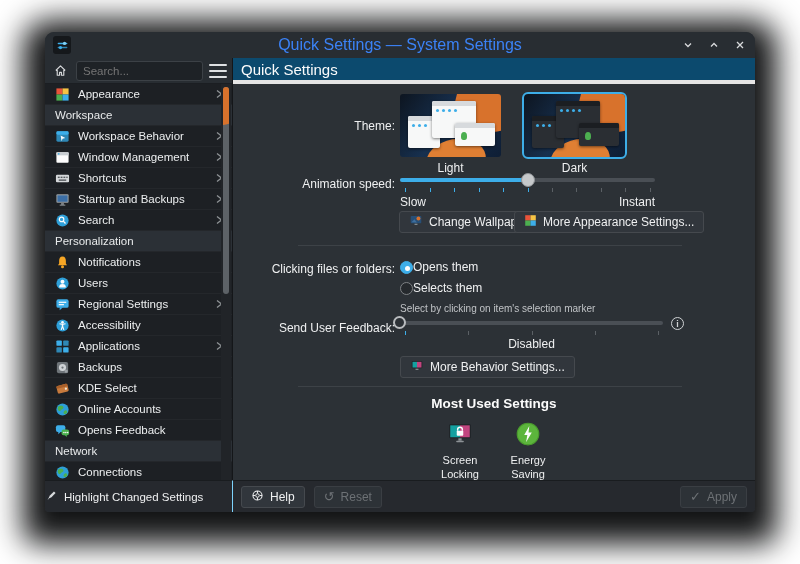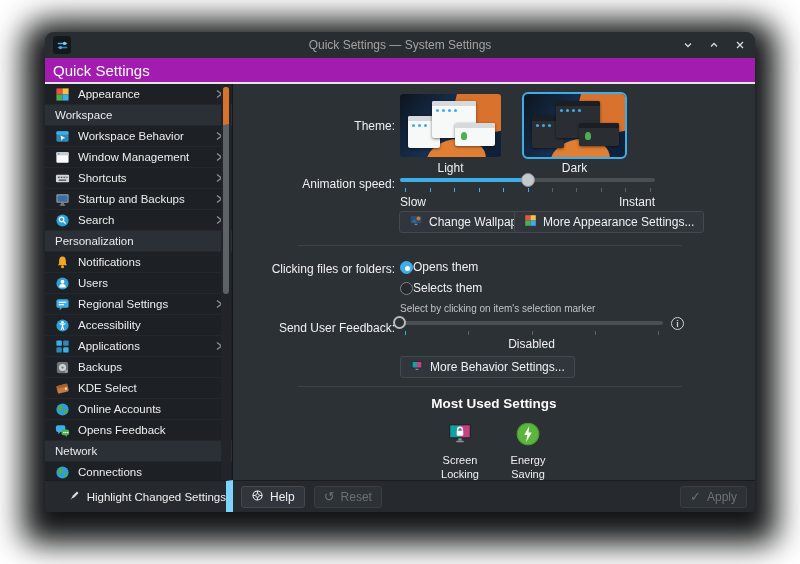--- a/index.html
+++ b/index.html
@@ -12,53 +12,53 @@
     background:#2c3136; border-radius:9px 9px 4px 4px;
     box-shadow:0 10px 30px 22px rgba(2,3,4,0.93);
     overflow:hidden; color:#eff0f1; font-size:12px;
   }
 
   
   .titlebar { position:absolute; left:0; top:0; width:100%; height:26px;
     background:#282d32; display:flex; align-items:center; padding:0 8px; }
   .app-icon { width:18px; height:18px; border-radius:3px; background:#15181b;
     display:flex; align-items:center; justify-content:center; }
-  .tb-title { position:absolute; left:0; right:0; text-align:center; font-size:12px; color:#a3a3a3; pointer-events:none; }
+  .tb-title { position:absolute; left:0; right:0; text-align:center; font-size:16px; color:#3b82f6; pointer-events:none; }
   .win-controls { margin-left:auto; display:flex; gap:12px; align-items:center; z-index:2; }
   .win-controls span { width:14px; height:14px; display:flex; align-items:center; justify-content:center; cursor:pointer; }
 
   
   .header-row { position:absolute; left:0; top:26px; width:100%; height:26px; display:flex; }
   .hdr-left { width:188px; height:100%; background:#282d32; border-bottom:1px solid #1b1e22;
     border-right:1px solid #141619; display:flex; align-items:center; padding:0 5px; gap:6px; }
   .home-btn { width:20px; height:20px; background:transparent; border:none; display:flex; align-items:center; justify-content:center; cursor:pointer; }
   .search-field { flex:1; height:20px; background:#1e2226; border:1px solid #3c4146; border-radius:3px;
     color:#9a9ea2; font-size:11.5px; padding:0 6px; font-family:"Liberation Sans",sans-serif; outline:none; min-width:0; }
   .hamburger { width:18px; height:14px; display:flex; flex-direction:column; justify-content:space-between; cursor:pointer; }
   .hamburger i { display:block; height:2px; background:#dfe1e3; border-radius:1px; }
-  .hdr-right { flex:1; height:100%; background:#a21caf; border-bottom:2px solid #e5e5e5;
+  .hdr-right { flex:1; height:100%; background:#0c4a6e; border-bottom:4px solid #e5e5e5;
     display:flex; align-items:center; padding-left:8px; }
   .page-title { font-size:15px; color:#fcfcfc; }
 
   
   .sidebar { position:absolute; left:0; top:52px; width:188px; height:396px;
     background:#1d2024; border-right:1px solid #141619; overflow:hidden; }
   .side-row { height:21px; display:flex; align-items:center; gap:8px; padding:0 8px 0 10px;
     border-bottom:1px solid #24272b; cursor:pointer; font-size:11.5px; color:#eceeef; background:#1d2024; }
   .side-row .lbl { flex:1; white-space:nowrap; overflow:hidden; }
   .side-header { height:21px; display:flex; align-items:center; padding:0 10px;
     background:#2b3036; border-bottom:1px solid #24272b; font-size:11.5px; color:#e8eaeb; }
   .ico { width:15px; height:15px; flex:0 0 15px; display:flex; align-items:center; justify-content:center; }
   .chev { width:10px; height:10px; flex:0 0 10px; }
   .side-scroll { position:absolute; right:1px; top:0; width:10px; height:100%; background:#212428; }
   .side-scroll .thumb { position:absolute; left:2px; top:3px; width:6px; height:207px; background:#5d6267; border-radius:3px; }
 
   .side-footer { position:absolute; left:0; top:448px; width:188px; height:32px;
-    background:#26292e; border-top:1px solid #191c1f; border-right:7px solid #7dd3fc;
-    display:flex; align-items:center; justify-content:flex-end; }
+    background:#26292e; border-top:1px solid #191c1f; border-right:1px solid #7dd3fc;
+    display:flex; align-items:center; justify-content:flex-start; }
   .flat-btn { background:transparent; border:none; color:#eff0f1; font-size:11.5px;
     display:flex; align-items:center; gap:6px; cursor:pointer; font-family:"Liberation Sans",sans-serif; }
 
   
   .content { position:absolute; left:188px; top:52px; width:522px; height:396px; background:#2c3136; }
   .abs { position:absolute; }
   .form-label { text-align:right; color:#eff0f1; font-size:12px; }
 
   .thumb { width:101px; height:63px; border-radius:3px; position:relative; overflow:hidden;
     background:linear-gradient(125deg,#0d1520 0%, #17304f 45%, #0e1e35 100%); cursor:pointer; }
@@ -144,20 +144,33 @@
         </span>
       <span>
           <svg width="12" height="12" viewBox="0 0 12 12">
             <path d="M3 3 L9 9 M9 3 L3 9" stroke="#d8dadc" stroke-width="1.3"></path>
           </svg>
         </span>
     </span>
   </div>
 
   <div class="header-row">
+    <div class="hdr-left">
+      <button class="home-btn">
+        <svg width="15" height="15" viewBox="0 0 16 16">
+            <path d="M3 8 L8 3 L13 8 M4.5 7.5 V13 H7 V10 H9 V13 H11.5 V7.5" fill="none" stroke="#d8dadc" stroke-width="1.2" stroke-linejoin="round"></path>
+          </svg>
+      </button>
+      <input class="search-field" type="text" placeholder="Search..." style="">
+      <span class="hamburger">
+          <i></i>
+          <i></i>
+          <i></i>
+        </span>
+    </div>
     <div class="hdr-right">
       <span class="page-title">Quick Settings</span>
     </div>
   </div>
 
   <aside class="sidebar">
     <div id="sidebar-list">
         <div class="side-row">
           <span class="ico">
             <svg width="15" height="15" viewBox="0 0 16 16">

